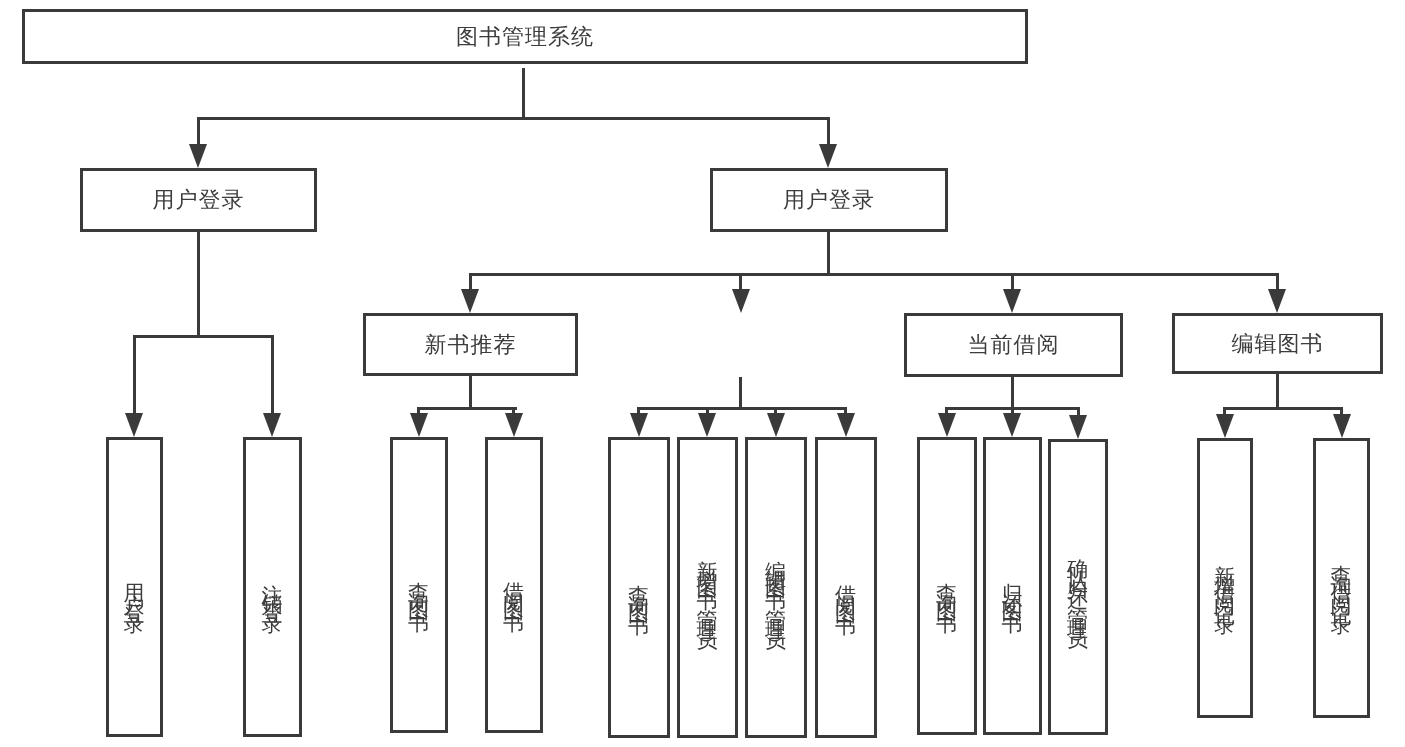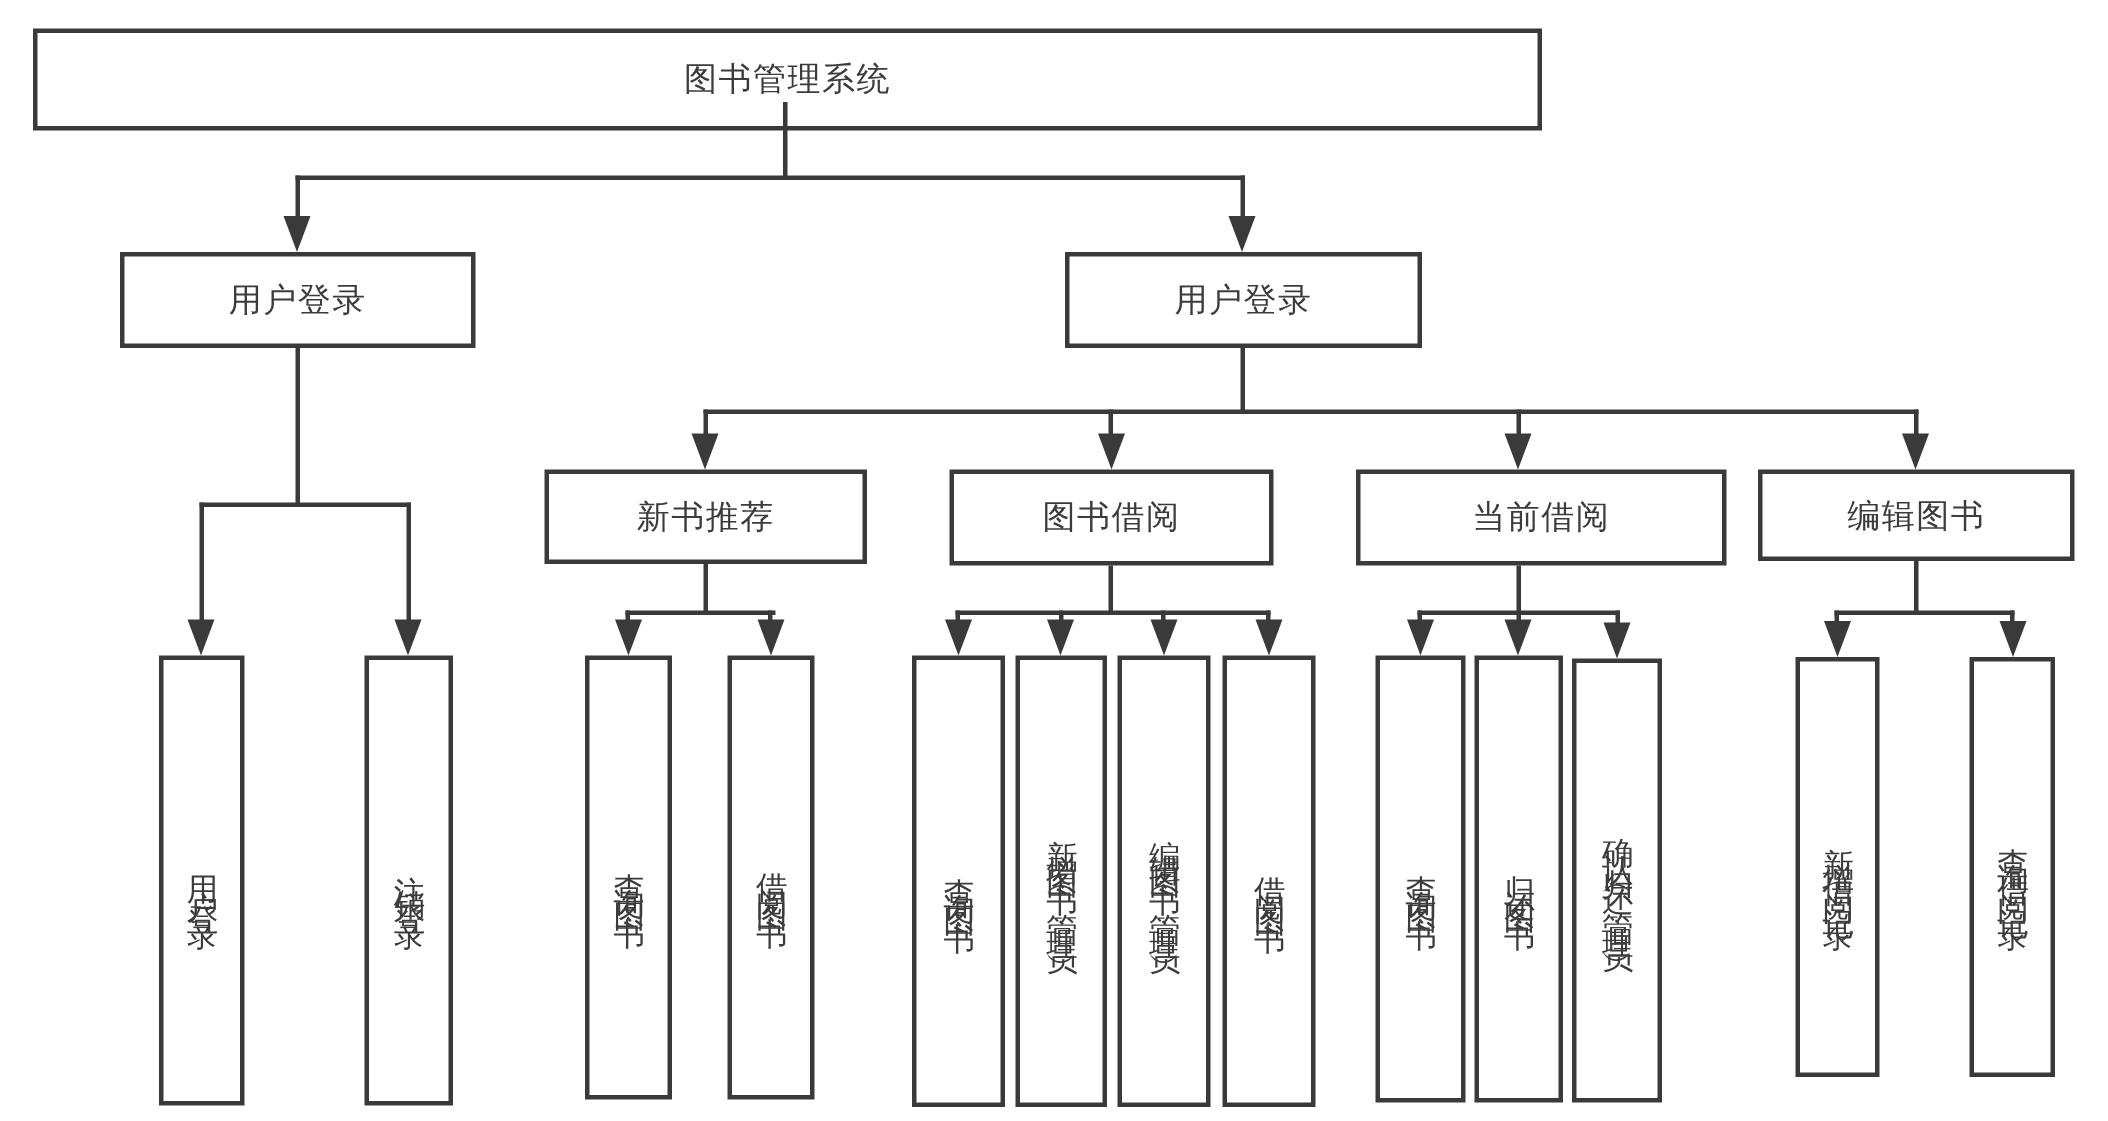--- a/index.html
+++ b/index.html
@@ -47,31 +47,30 @@
     color:#b4b4b4;
     white-space:nowrap;
     z-index:5;
   }
 </style>
 </head>
 <body>
 
 <div class="canvas">
 
-  <div class="box hlabel" style="left:22px; top:19px; width:1006px; height:68px;">图书管理系统</div>
+  <div class="box hlabel" style="left:22px; top:9px; width:1006px; height:55px;">图书管理系统</div>
 
   <div class="box hlabel" style="left:80px; top:168px; width:237px; height:64px;">用户登录</div>
 
   <div class="box hlabel" style="left:710px; top:168px; width:238px; height:64px;">用户登录</div>
 
   <div class="box hlabel" style="left:363px; top:313px; width:215px; height:63px;">新书推荐</div>
 
-  <div class="box hlabel" style="left:633px; top:313px; width:216px; height:64px;">图书借阅</div>
 
-  <div class="box hlabel" style="left:904px; top:313px; width:247px; height:64px;">当前借阅</div>
+  <div class="box hlabel" style="left:904px; top:313px; width:219px; height:64px;">当前借阅</div>
 
   <div class="box hlabel" style="left:1172px; top:313px; width:211px; height:61px;">编辑图书</div>
 
   <div class="box vbox" style="left:106px; top:437px; width:57px; height:300px;">用户登录</div>
   <div class="box vbox" style="left:243px; top:437px; width:59px; height:300px;">注销登录</div>
 
   <div class="box vbox" style="left:390px; top:437px; width:58px; height:296px;">查询图书</div>
   <div class="box vbox" style="left:485px; top:437px; width:58px; height:296px;">借阅图书</div>
 
   <div class="box vbox" style="left:608px; top:437px; width:62px; height:301px;">查询图书</div>

